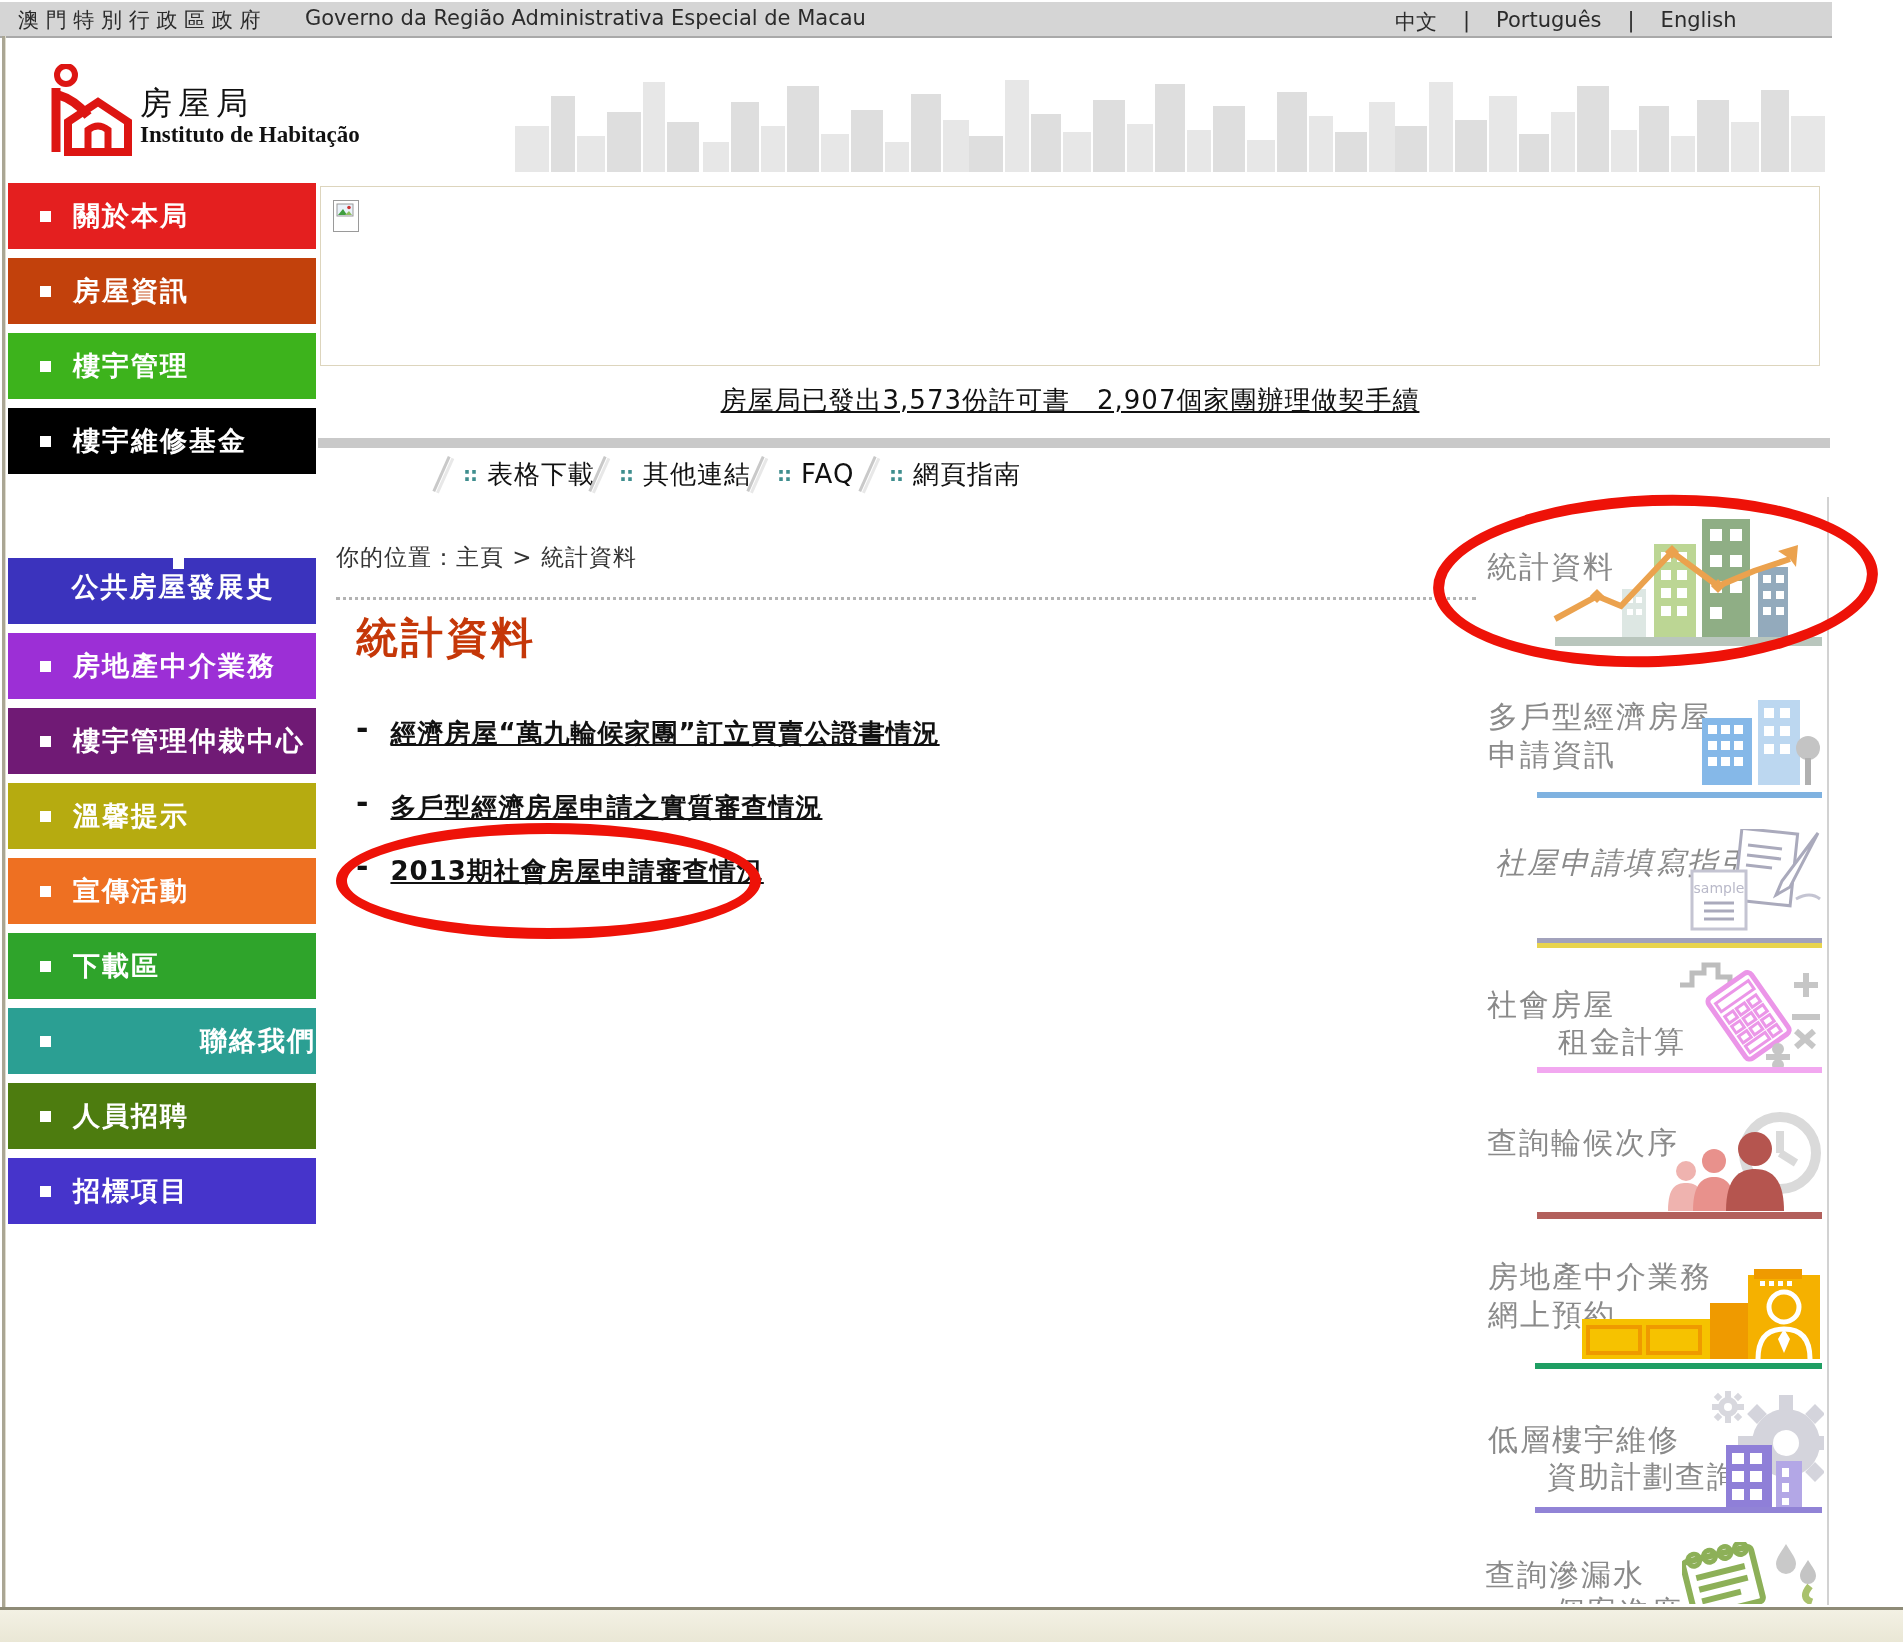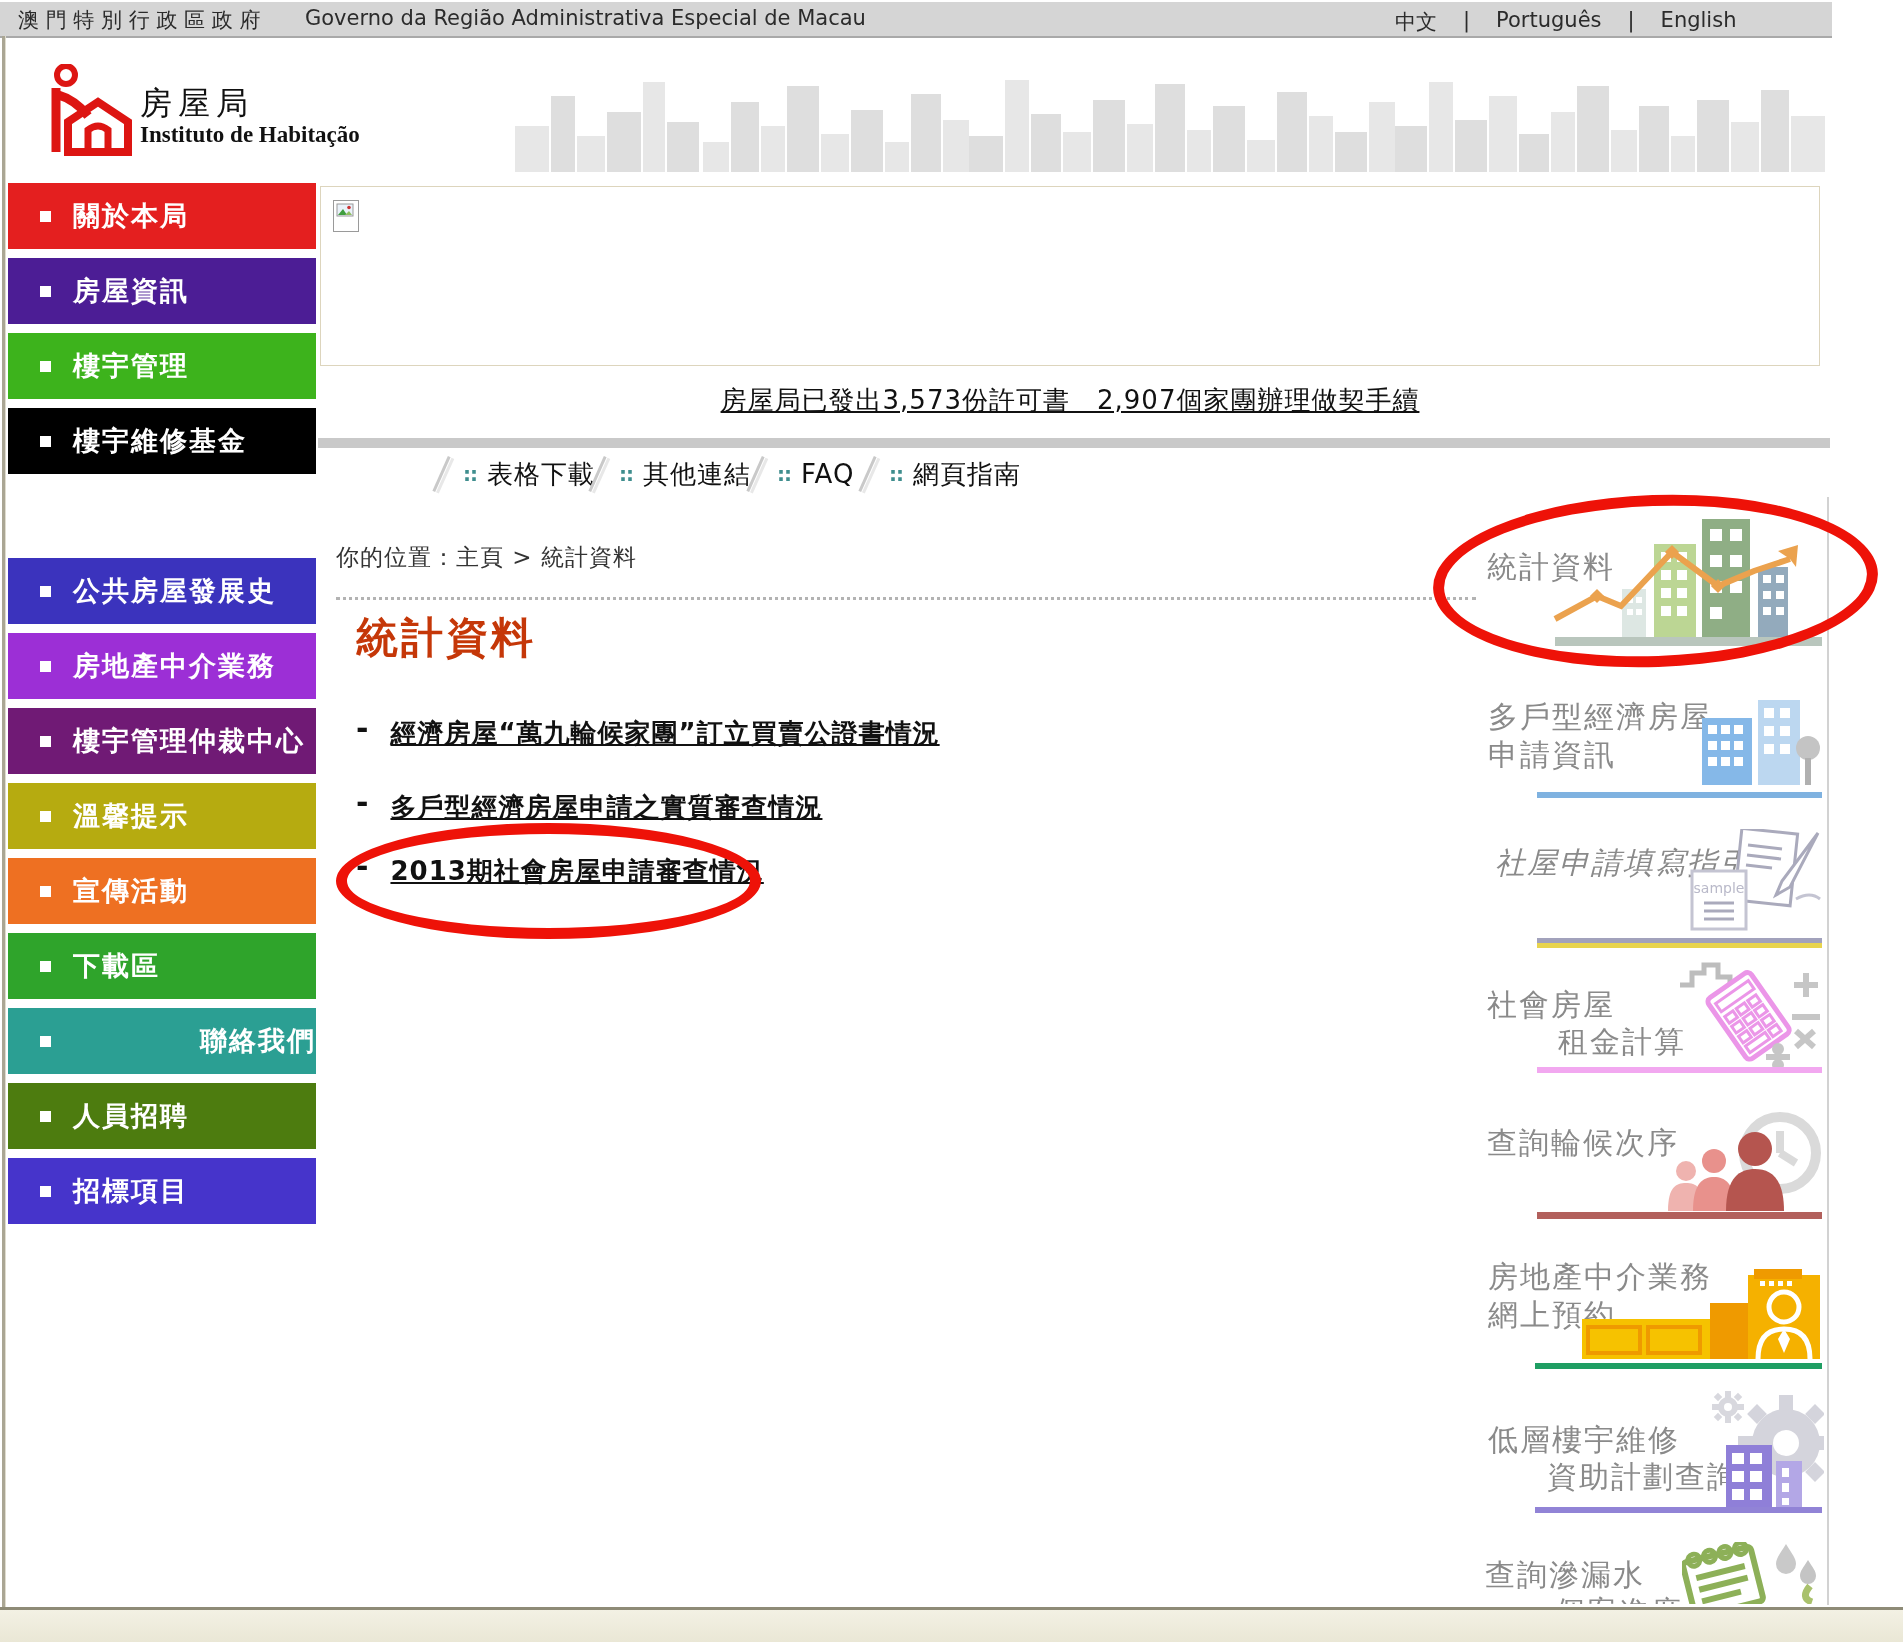--- a/index.html
+++ b/index.html
@@ -130,33 +130,33 @@
       <rect x="1124" y="36" width="30" height="66"></rect>
         <rect x="1182" y="30" width="32" height="72"></rect>
       <rect x="1246" y="20" width="28" height="82"></rect>
     </g>
   </svg>
 
   <div class="abs sb" style="top: 183px; background-color: rgb(228, 31, 31);">
       <span class="bullet"></span>
       <span class="sb-label">關於本局</span>
     </div>
-  <div class="abs sb" style="top: 258px; background-color: #4c1d95; text-align: center;">
+  <div class="abs sb" style="top: 258px; background-color: #c2410c; text-align: center;">
       <span class="bullet"></span>
       <span class="sb-label">房屋資訊</span>
     </div>
   <div class="abs sb" style="top: 333px; background-color: rgb(61, 179, 28);">
       <span class="bullet"></span>
       <span class="sb-label">樓宇管理</span>
     </div>
   <div class="abs sb" style="top: 408px; background-color: #000000;">
       <span class="bullet"></span>
       <span class="sb-label">樓宇維修基金</span>
     </div>
-  <div class="abs sb" style="top: 558px; background-color: rgb(59, 51, 189);">
+  <div class="abs sb" style="top: 558px; background-color: rgb(59, 51, 189); flex-direction: column;">
       <span class="bullet"></span>
       <span class="sb-label">公共房屋發展史</span>
     </div>
   <div class="abs sb" style="top: 633px; background-color: rgb(156, 47, 214);">
       <span class="bullet"></span>
       <span class="sb-label">房地產中介業務</span>
     </div>
   <div class="abs sb" style="top: 708px; background-color: #701a75;">
       <span class="bullet"></span>
       <span class="sb-label">樓宇管理仲裁中心</span>

